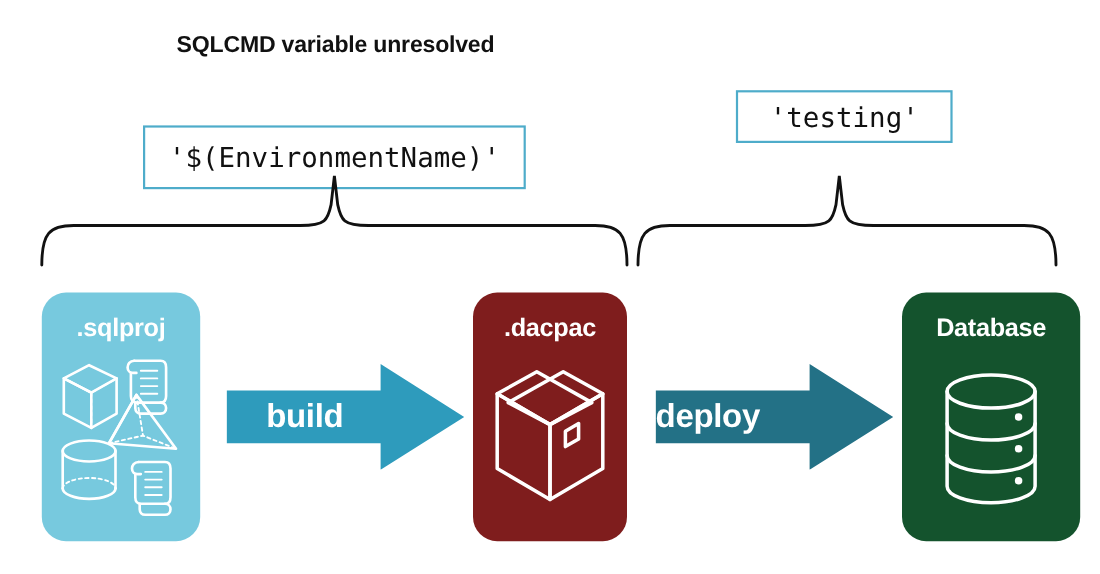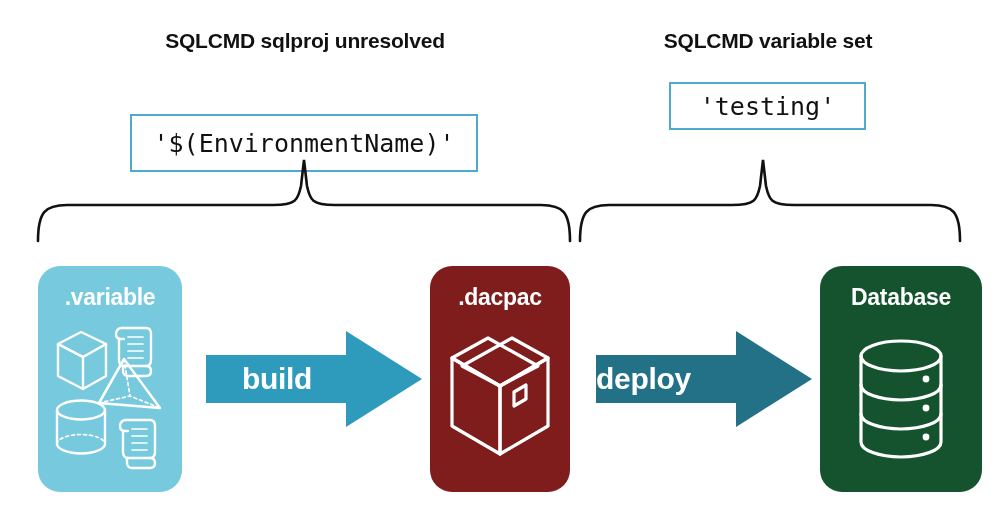--- a/index.html
+++ b/index.html
@@ -119,23 +119,22 @@
   #arrow-build  { left: 206px; top: 331px; width: 216px; height: 96px; }
   #arrow-build  .arrow-label { padding-left: 36px; }
   #arrow-deploy { left: 596px; top: 331px; width: 216px; height: 96px; }
   #arrow-deploy .arrow-label { }
 </style>
 </head>
 <body>
 
 <div id="stage">
 
-  <div class="annot-title" id="title-left">SQLCMD sqlproj unresolved</div>
-
-  <div class="annot-title" id="title-right">SQLCMD variable set</div>
+  <div class="annot-title" id="title-left">SQLCMD variable unresolved</div>
+
 
   <div class="code-box" id="code-left">'$(EnvironmentName)'</div>
 
   <div class="code-box" id="code-right">'testing'</div>
 
   <svg id="braces" viewBox="0 0 1000 522">
 
     <g fill="none" stroke="#111111" stroke-width="2.6" stroke-linecap="round">
       <path d="
         M 38,241
@@ -157,21 +156,21 @@
         L 763,160
         L 766,186
         C 769,200 771,205 794,205
         L 931,205
         C 953,205 960,212 960,241
       "></path>
     </g>
   </svg>
 
   <div class="card" id="card-sqlproj">
-    <div class="card-label">.variable</div>
+    <div class="card-label">.sqlproj</div>
     <svg class="card-art" viewBox="0 0 144 226">
       <g fill="none" stroke="#ffffff" stroke-width="2.4" stroke-linejoin="round" stroke-linecap="round">
 
         <g>
           <path d="M 20,78 L 43,66 L 68,78 L 45,91 Z"></path>
           <path d="M 20,78 L 20,110 L 45,123 L 45,91 Z"></path>
           <path d="M 68,78 L 68,110 L 45,123"></path>
           <g stroke-dasharray="3 3" stroke-width="1.7">
             <path d="M 20,78 L 45,91 L 68,78"></path>
             <path d="M 45,91 L 45,123"></path>

